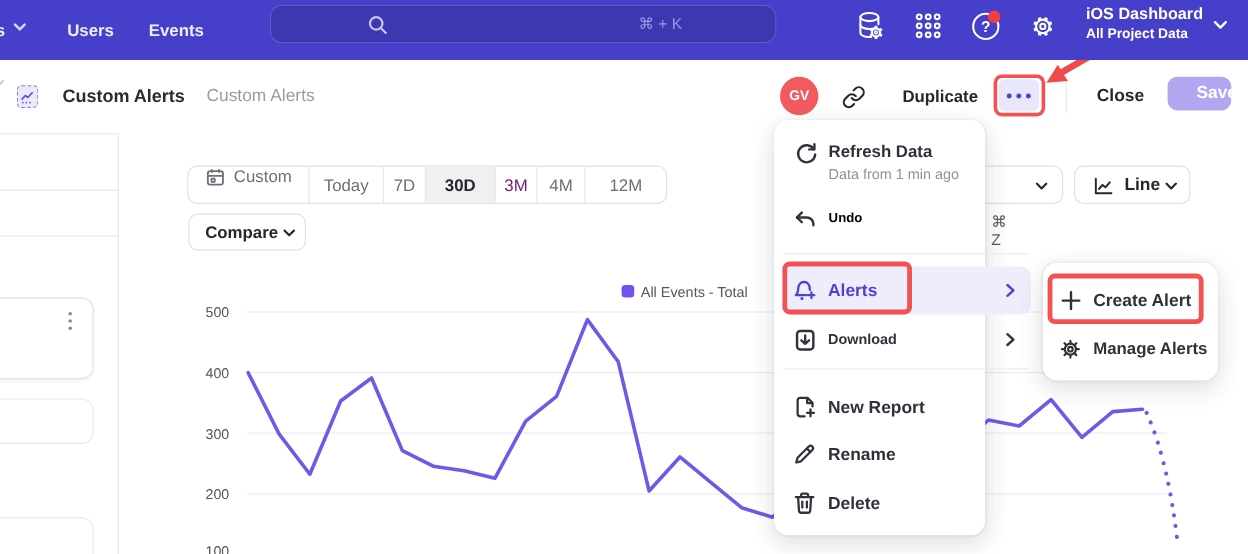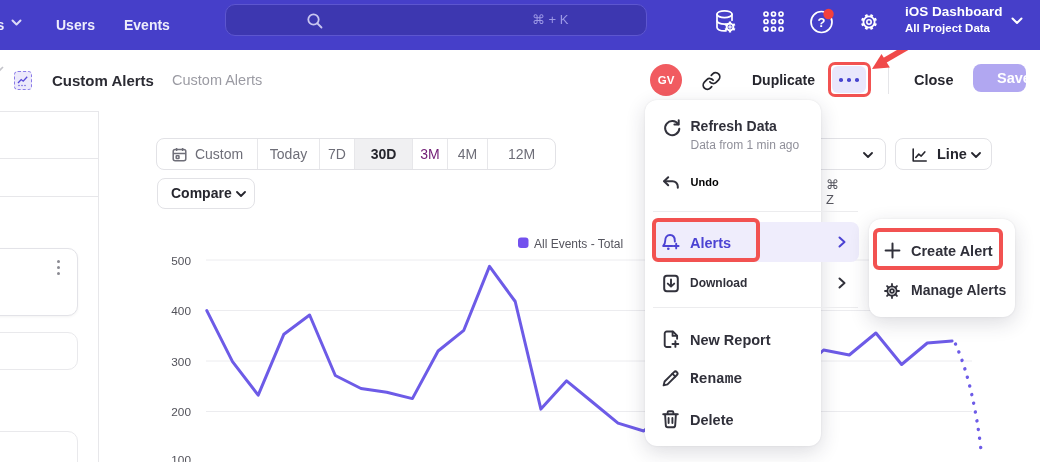--- a/index.html
+++ b/index.html
@@ -109,21 +109,21 @@
   <div class="abs" style="left:-20px;top:136px;width:98px;height:68px;background:#fff;border:1px solid #E3E3E8;border-radius:10px;box-shadow:0 1px 3px rgba(0,0,0,0.05);">
     <div class="abs" style="left:76px;top:11px;width:3px;height:3px;border-radius:50%;background:#8A8A92;"></div>
     <div class="abs" style="left:76px;top:17px;width:3px;height:3px;border-radius:50%;background:#8A8A92;"></div>
     <div class="abs" style="left:76px;top:23px;width:3px;height:3px;border-radius:50%;background:#8A8A92;"></div>
   </div>
   <div class="abs" style="left:-20px;top:220px;width:98px;height:38px;background:#fff;border:1px solid #E9E9EC;border-radius:10px;"></div>
   <div class="abs" style="left:-20px;top:319px;width:98px;height:60px;background:#fff;border:1px solid #E9E9EC;border-radius:10px;"></div>
 </div>
 
 <div class="abs" style="left:156px;top:138px;height:32px;border:1px solid #E2E2E6;border-radius:8px;display:flex;z-index:2;background:#fff;">
-  <div style="width:101px;display:flex;align-items:center;justify-content:center;border-right:1px solid #E7E7EA;">
+  <div style="width:101px;display:flex;align-items:flex-start;justify-content:center;border-right:1px solid #E7E7EA;">
     <svg width="17" height="17" viewBox="0 0 17 17" style="margin-right:7px;">
       <g stroke="#6E6E78" stroke-width="1.5" fill="none">
         <rect x="2.2" y="3.6" width="12.6" height="11.2" rx="2"></rect>
         <path d="M2.2 7.6h12.6M5.6 2v3M11.6 2v3"></path>
         <rect x="5.2" y="9.8" width="2.8" height="2.8" rx=".5"></rect>
       </g>
     </svg>
     <span style="font-size:14px;color:#6E6E78;">Custom</span>
   </div>
   <div style="width:62px;text-align:center;line-height:30px;font-size:14px;color:#6E6E78;border-right:1px solid #E7E7EA;">Today</div>
@@ -230,21 +230,21 @@
     </g>
   </svg>
   <div class="abs" style="left:45px;top:232px;font-size:14.5px;font-weight:bold;color:#30303A;">New Report</div>
 
   <svg class="abs" style="left:15px;top:268px;" width="21" height="21" viewBox="0 0 21 21">
     <g stroke="#32323C" stroke-width="1.9" fill="none" stroke-linecap="round" stroke-linejoin="round">
       <path d="M3.6 17.4l1-3.9L14 4.1a2.05 2.05 0 0 1 2.9 2.9L7.5 16.4l-3.9 1z"></path>
       <path d="M12.4 5.7l2.9 2.9"></path>
     </g>
   </svg>
-  <div class="abs" style="left:45px;top:271px;font-size:14.5px;font-weight:bold;color:#30303A;font-family:Liberation Mono, monospace;">Rename</div>
+  <div class="abs" style="left:45px;top:271px;font-size:14.5px;font-weight:bold;color:#30303A;">Rename</div>
 
   <svg class="abs" style="left:16px;top:309px;" width="19" height="21" viewBox="0 0 19 21">
     <g stroke="#32323C" stroke-width="1.9" fill="none" stroke-linecap="round" stroke-linejoin="round">
       <path d="M2.2 5.2h14.6"></path>
       <path d="M6.6 5V3.6A1.3 1.3 0 0 1 7.9 2.3h3.2a1.3 1.3 0 0 1 1.3 1.3V5"></path>
       <path d="M4.1 5.4l.7 11a2 2 0 0 0 2 1.9h5.4a2 2 0 0 0 2-1.9l.7-11"></path>
       <path d="M7.6 9v5M11.4 9v5"></path>
     </g>
   </svg>
   <div class="abs" style="left:45px;top:312px;font-size:14.5px;font-weight:bold;color:#30303A;">Delete</div>

